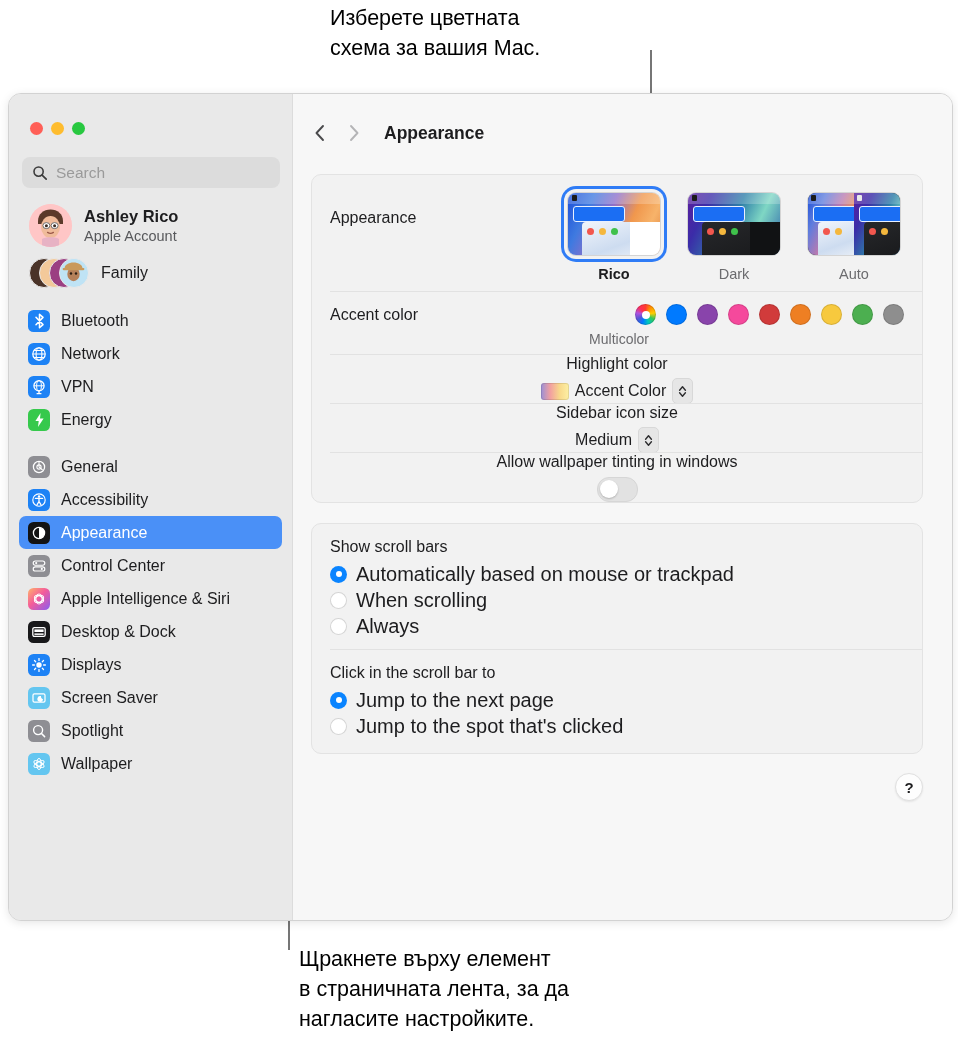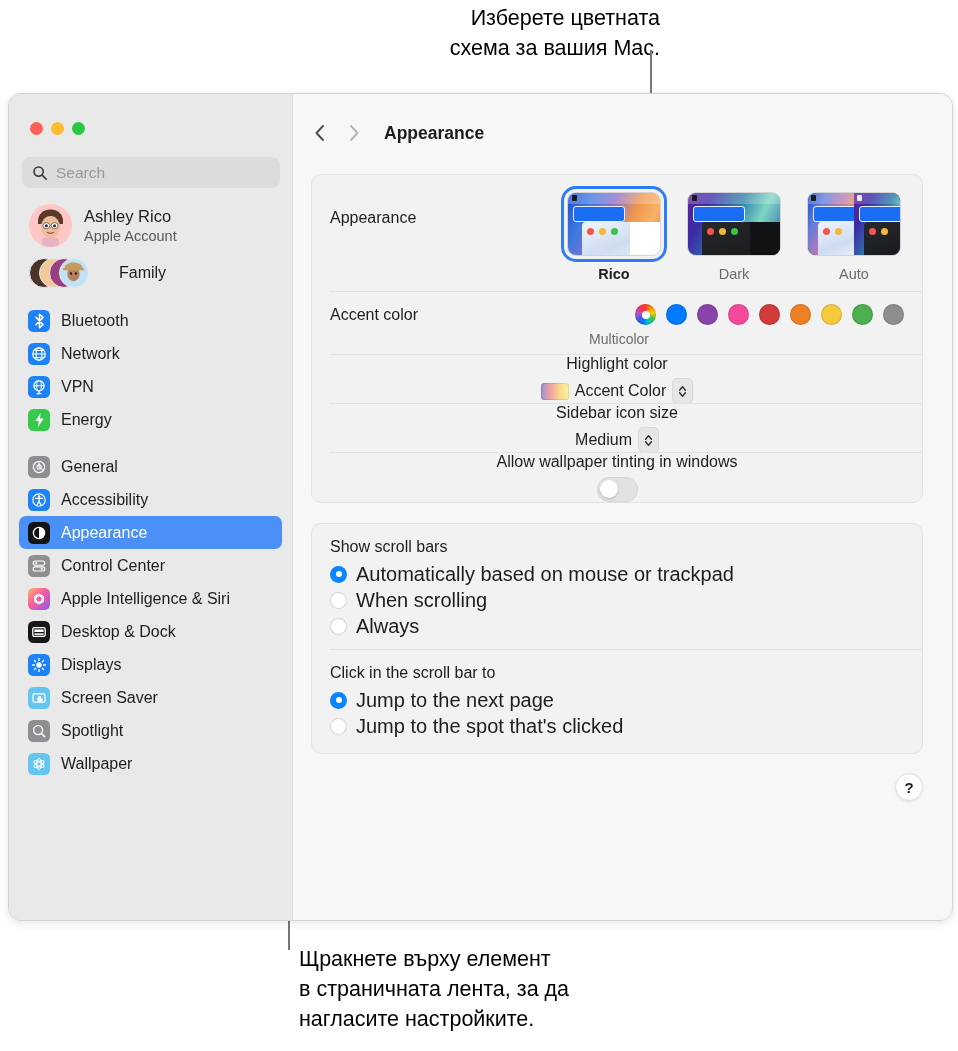--- a/index.html
+++ b/index.html
@@ -13,21 +13,21 @@
   #root { position: relative; width: 958px; height: 1051px; }
 
   
   .callout {
     position: absolute;
     color: #000;
     font-size: 21.5px;
     line-height: 30px;
     white-space: pre-line;
   }
-  #callout-top { top: 3px; left: 330px; width: 330px; text-align: right; }
+  #callout-top { top: 3px; left: 330px; width: 330px; text-align: left; }
   #callout-bottom { top: 944px; left: 299px; width: 420px; text-align: left; }
   .leader { position: absolute; background: #767676; }
 
   
   #window {
     position: absolute;
     left: 8px; top: 93px;
     width: 943px; height: 826px;
     border-radius: 13px;
     background: #f6f6f6;
@@ -66,24 +66,24 @@
   }
   #search-input::placeholder { color: #9a9a9a; }
 
   
   #account-row { display: flex; align-items: center; gap: 12px; margin: 16px 0 0 20px; }
   .memoji {
     width: 43px; height: 43px; border-radius: 50%;
     background: #ffc8c8; position: relative; overflow: hidden; flex: 0 0 auto;
   }
   #account-text { display: flex; flex-direction: column; line-height: 1.15; }
-  #account-name { font-size: 16.5px; font-weight: 400; color: #1d1d1f; }
+  #account-name { font-size: 16.5px; font-weight: 700; color: #1d1d1f; }
   #account-sub { font-size: 14.5px; color: #57585b; margin-top: 2px; }
 
-  #family-row { display: flex; align-items: center; gap: 28px; margin: 11px 0 0 20px; }
+  #family-row { display: flex; align-items: center; gap: 10px; margin: 11px 0 0 20px; }
   #family-avatars { position: relative; width: 62px; height: 30px; flex: 0 0 auto; }
   #family-avatars .fa {
     position: absolute; top: 0; width: 30px; height: 30px; border-radius: 50%;
     border: 1.5px solid #e9e9e9; box-sizing: border-box; overflow: hidden;
   }
   #family-label { font-size: 16px; color: #1d1d1f; }
 
   #nav { margin-top: 16px; }
   .nav-group { margin-bottom: 14px; }
   .nav-item {

